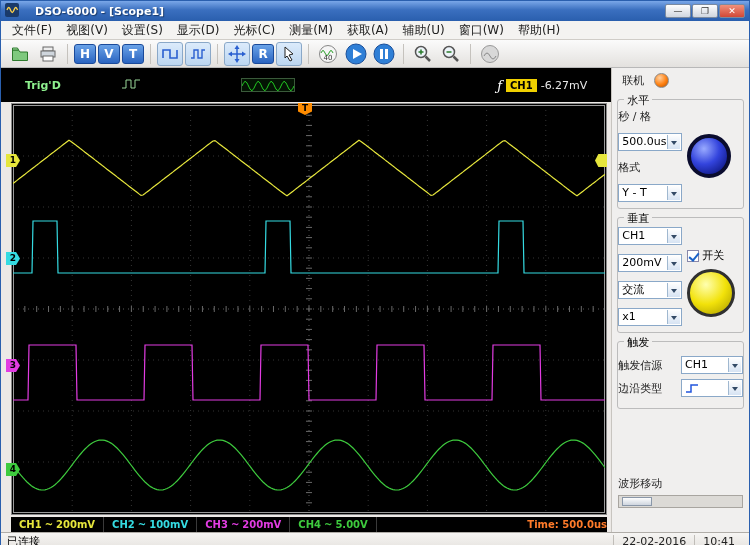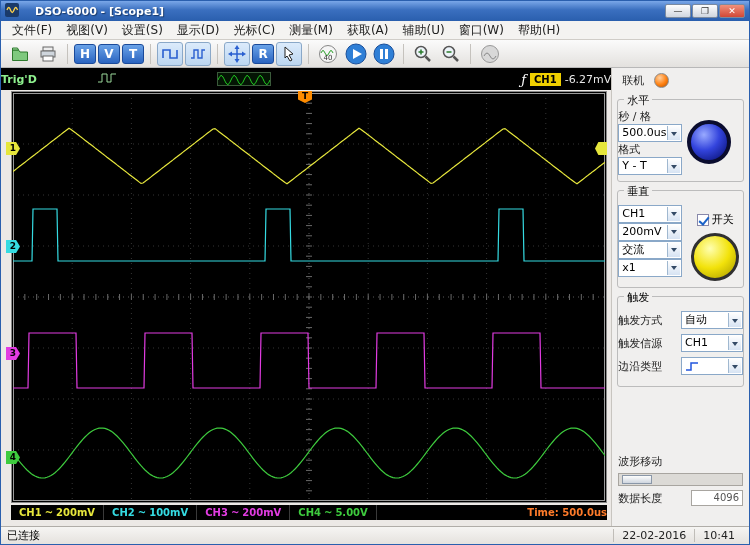--- a/index.html
+++ b/index.html
@@ -28,21 +28,21 @@
   .tbtn { width:26px; height:24px; display:flex; align-items:center; justify-content:center;
     border:1px solid transparent; border-radius:3px; }
   .tbtn.lbtn { width:22px; height:20px; background:linear-gradient(#6aa3e8,#2a64c0);
     border:1px solid #1a4a9a; color:#fff; font-weight:bold; font-size:12px; }
   .tbtn.toggled { border:1px solid #8aa8c8; background:linear-gradient(#dcebfb,#bcd6f0); }
   .sep { width:1px; height:20px; background:#c5c2bd; margin:0 4px; }
 
   
   .mainrow { flex:1 1 auto; display:flex; }
   .leftcol { width:612px; background:#ece9e6; }
-  .trigbar { height:22px; background:#000; display:flex; align-items:center; padding:0 0; }
+  .trigbar { height:34px; background:#000; display:flex; align-items:center; padding:0 24px; }
   .trigd { color:#8ef08e; font-size:11px; font-weight:bold; }
   .fsym { color:#fff; font-family:"DejaVu Serif",serif; font-style:italic; font-size:13px; margin-right:4px; }
   .chbadge { background:#f0d000; color:#000; font-size:10px; font-weight:bold;
     padding:0 4px; height:13px; line-height:13px; margin-right:4px; }
   .trigval { color:#e8e8e8; font-size:11px; }
   .pvbox { width:54px; height:14px; border:1px solid #3a5a3a; background:#041404; margin-left:100px; }
 
   
   .display { margin-left:10px; margin-top:1px; width:596px; height:412px; background:#000;
     border:1px solid #8a8a8a; position:relative; }
@@ -65,22 +65,22 @@
 
   
   .panel { width:138px; background:#f0efee; border-left:1px solid #c8c5c0;
     display:flex; flex-direction:column; padding:2px 0 4px; font-size:11px; }
   .online-row { display:flex; align-items:center; gap:10px; padding:3px 10px 5px;text-align:center; }
   .online-btn { width:15px; height:15px; border-radius:50%; border:1px solid #8a8a8a;
     background:radial-gradient(circle at 36% 30%, #ffd0a0, #ff8010 55%, #b04e00); }
   .group { border:1px solid #bcbcbc; border-radius:3px; margin:6px 5px 2px; padding:9px 0 6px; position:relative; }
   .gtitle { position:absolute; top:-7px; left:6px; background:#f0efee; padding:0 3px; font-size:11px; }
   .grow2 { display:flex; gap:5px; align-items:center; }
-  .stack { display:flex; flex-direction:column; gap:0; width:64px; }
-  .stack2 { display:flex; flex-direction:column; gap:6px; align-items:center; flex:1;margin-top:12px; }
+  .stack { display:flex; flex-direction:column; gap:9px; width:64px; }
+  .stack2 { display:flex; flex-direction:column; gap:6px; flex:1;margin-top:12px; }
   .plabel { font-size:11px; color:#222; }
   .dd { position:relative; height:18px; background:#fff; border:1px solid #8aa8c8;
     font-size:11px; line-height:16px; padding-left:3px; width:64px; }
   .dd .arr { position:absolute; right:1px; top:1px; bottom:1px; width:13px;
     background:linear-gradient(#fefefe,#d6e3f3); border-left:1px solid #a0b8d0;
     display:flex; align-items:center; justify-content:center; }
   .dd .arr::after { content:""; border:3px solid transparent; border-top:4px solid #334a66; margin-top:4px; }
   .cbrow { display:flex; align-items:center; gap:3px; }
   .cb { width:12px; height:12px; background:#fff; border:1px solid #88a; display:inline-block; position:relative; }
   .cb::after { content:""; position:absolute; left:3px; top:0; width:4px; height:8px;
@@ -433,43 +433,35 @@
               <span>开关</span>
             </label>
             <div class="knob yellow"></div>
           </div>
         </div>
       </div>
 
       <div class="group">
         <span class="gtitle">触发</span>
         <div class="trow">
-          <span class="plabel">触发方式</span>
-          <div class="dd"><span>自动</span><i class="arr"></i></div>
-        </div>
-        <div class="trow">
           <span class="plabel">触发信源</span>
           <div class="dd"><span>CH1</span><i class="arr"></i></div>
         </div>
         <div class="trow">
           <span class="plabel">边沿类型</span>
           <div class="dd"><svg width="14" height="11" style="margin-top:3px">
                 <polyline points="1,9 6,9 6,2 13,2" fill="none" stroke="#2255dd" stroke-width="1.5"></polyline>
               </svg><i class="arr"></i></div>
         </div>
       </div>
 
       <div class="wavemove">
         <span class="plabel">波形移动</span>
         <div class="slider">
           <div class="thumb"></div>
-        </div>
-        <div class="dlrow">
-          <span class="plabel">数据长度</span>
-          <div class="valbox">4096</div>
         </div>
       </div>
     </div>
   </div>
 
   <div class="statusbar">
     <span>已连接</span>
     <span class="sspacer"></span>
     <span class="scell">22-02-2016</span>
     <span class="scell">10:41</span>

